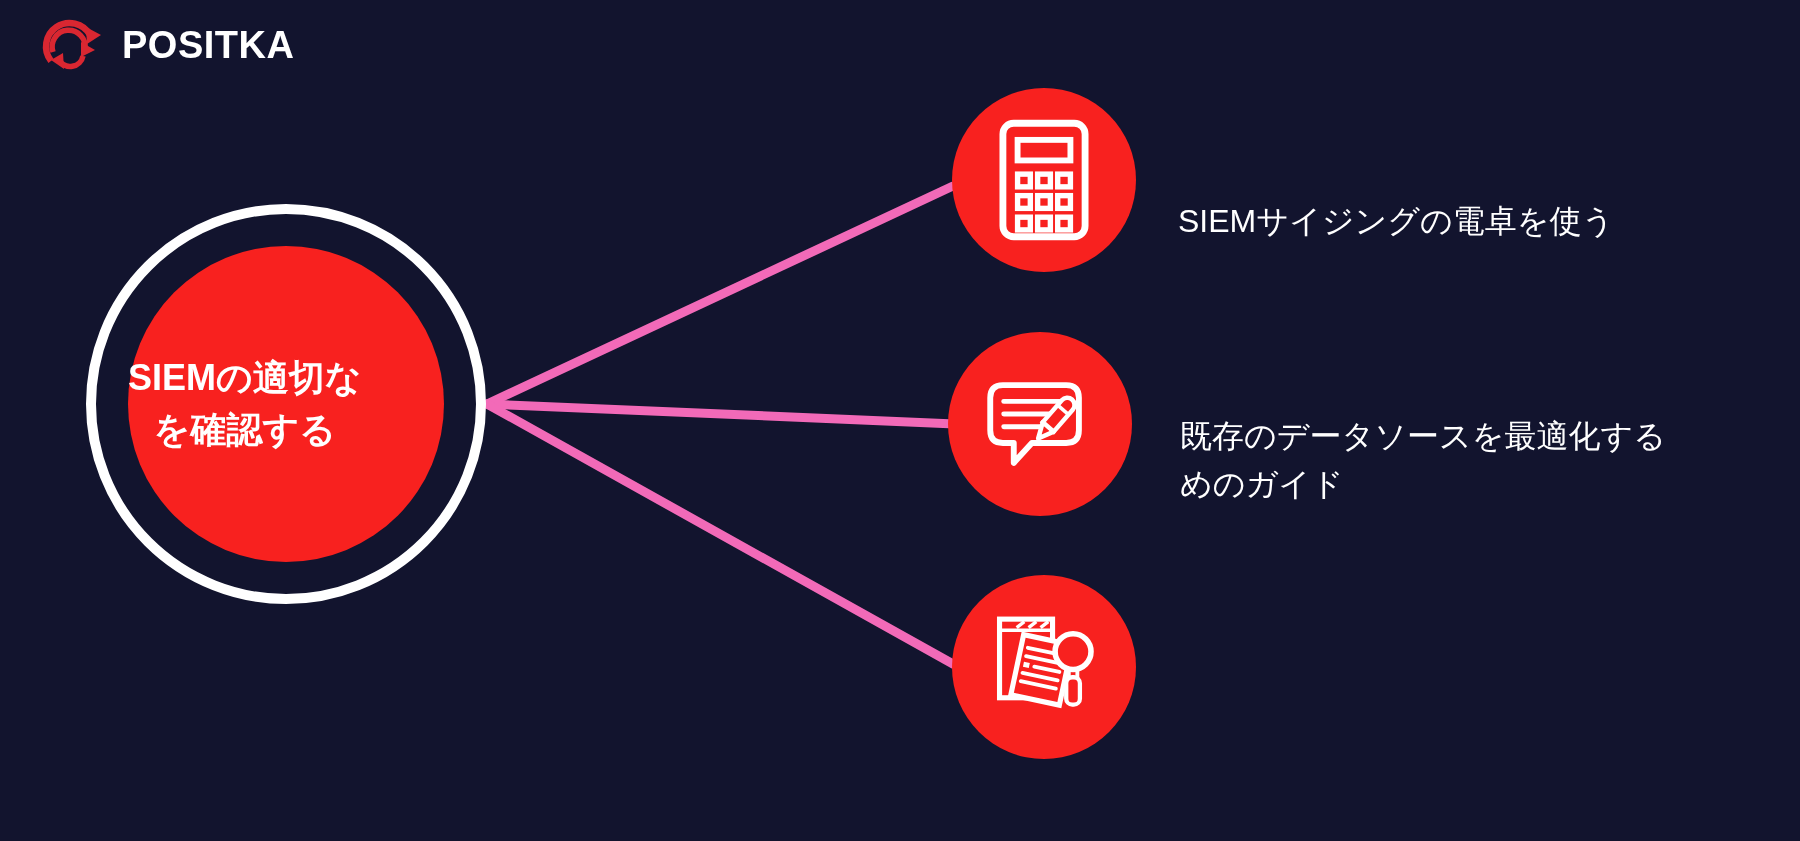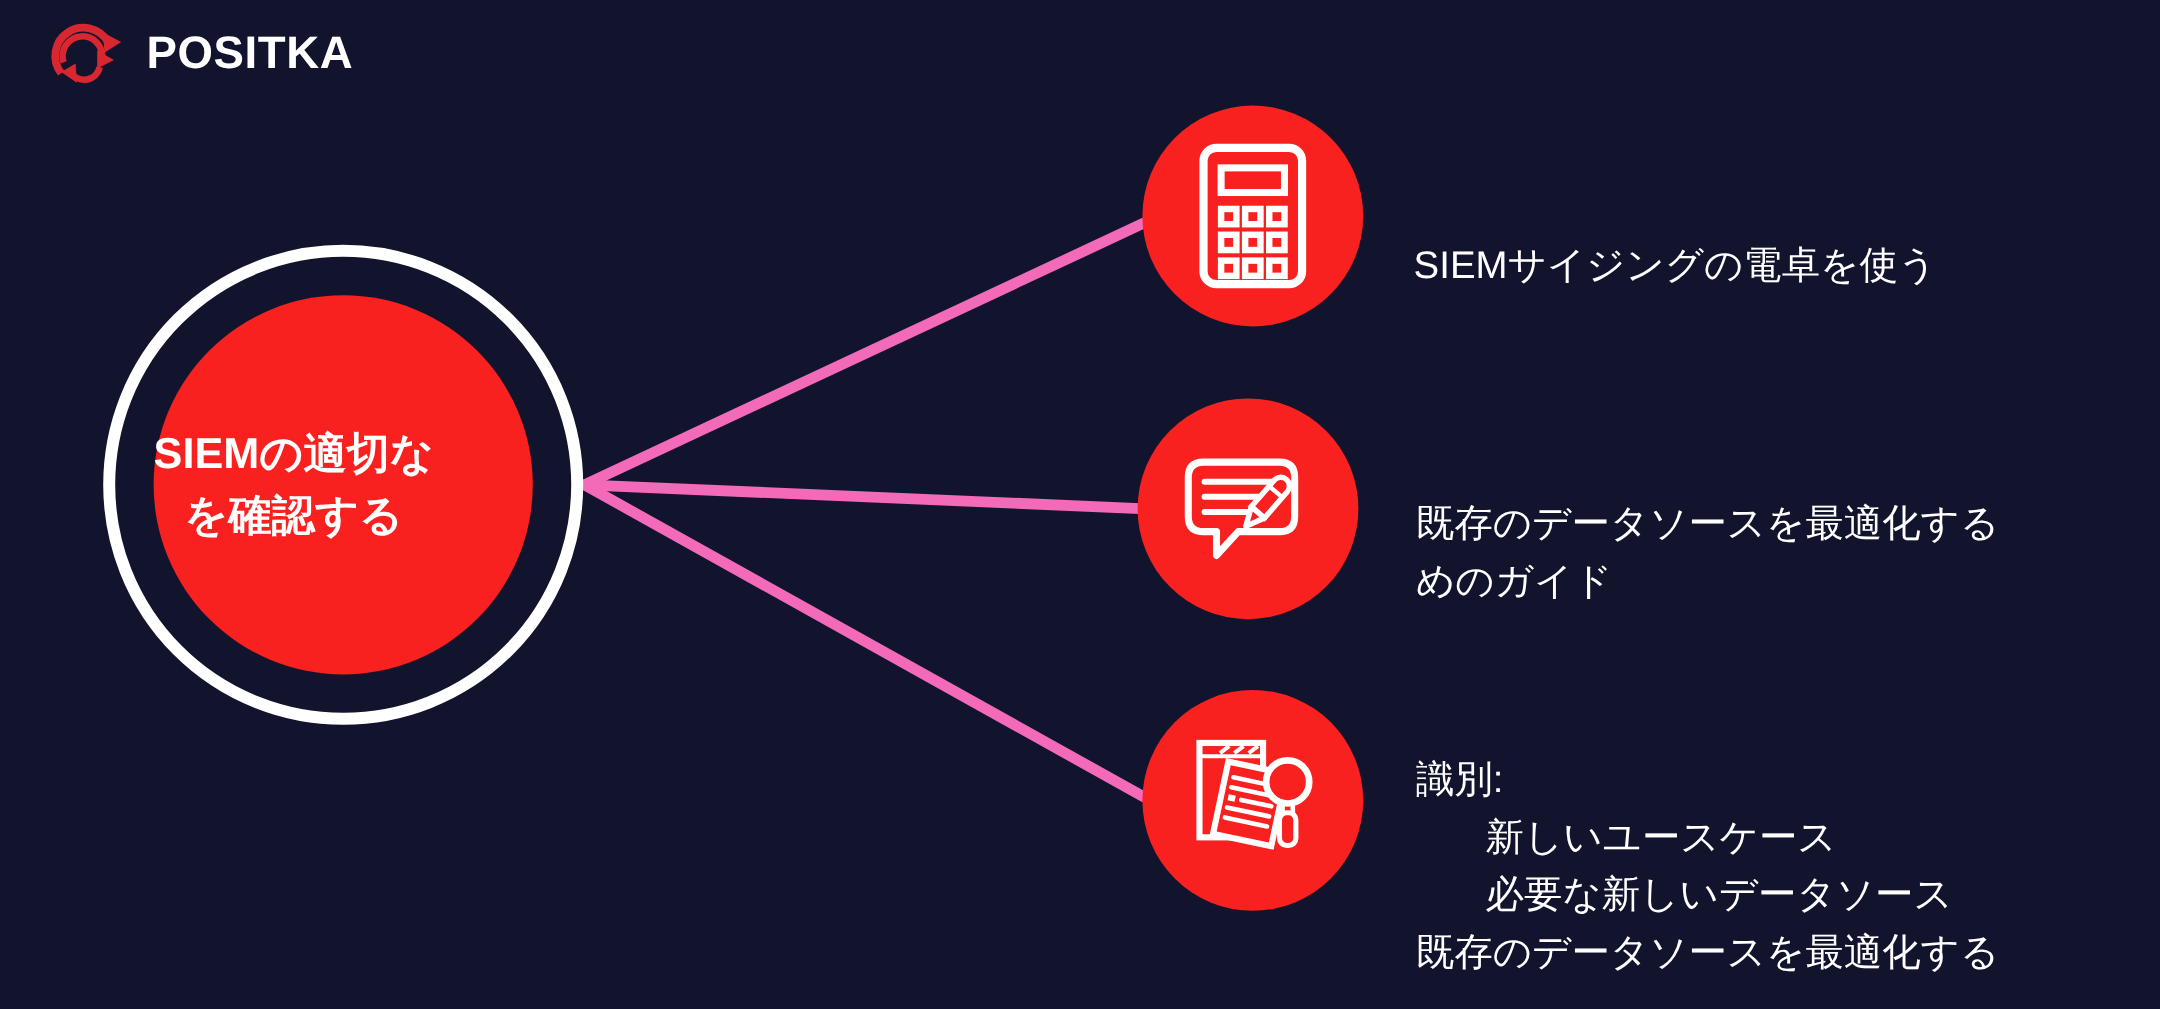--- a/index.html
+++ b/index.html
@@ -160,20 +160,14 @@
           <line x1="38" y1="74" x2="80" y2="74"></line>
           <line x1="38" y1="84" x2="80" y2="84"></line>
         </g>
         <rect fill="#ffffff" x="37" y="61" width="7" height="6"></rect>
       </g>
       <rect class="icon-fillred" x="91" y="64" width="10" height="12" stroke-width="4.5"></rect>
       <rect class="icon-fillred" x="88" y="74" width="16" height="32" rx="7" stroke-width="5"></rect>
       <circle class="icon-fillred" cx="96" cy="44" r="21" stroke-width="6.5"></circle>
     </svg>
   </div>
-  <div class="label label3">
-    <span>識別:</span>
-    <span class="indent">新しいユースケース</span>
-    <span class="indent">必要な新しいデータソース</span>
-    <span>既存のデータソースを最適化する</span>
-  </div>
 
 </div>
 
 </body></html>

